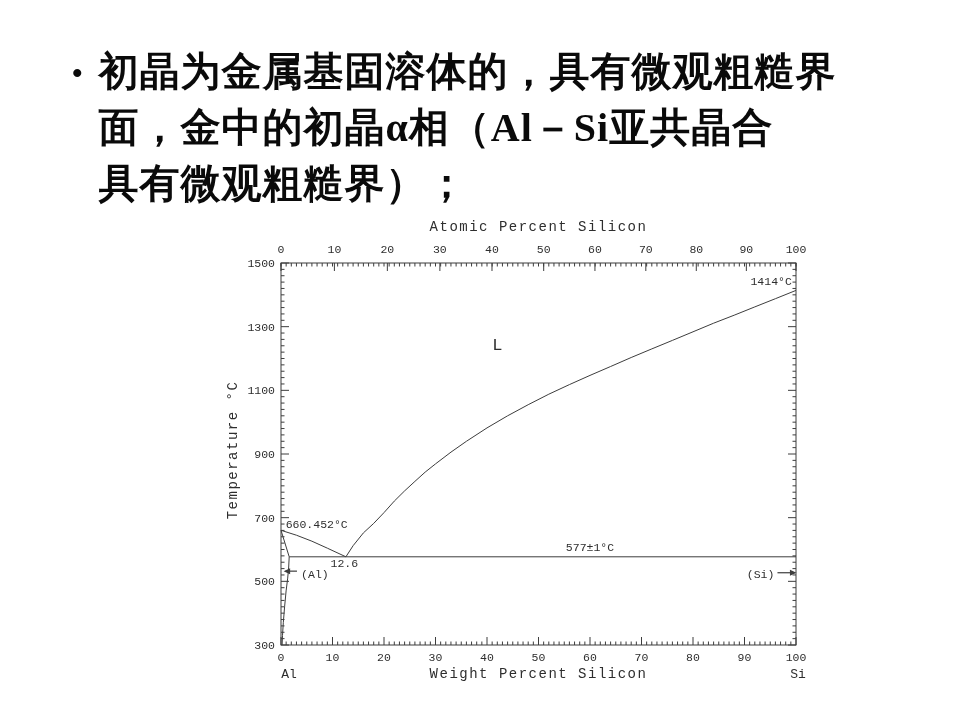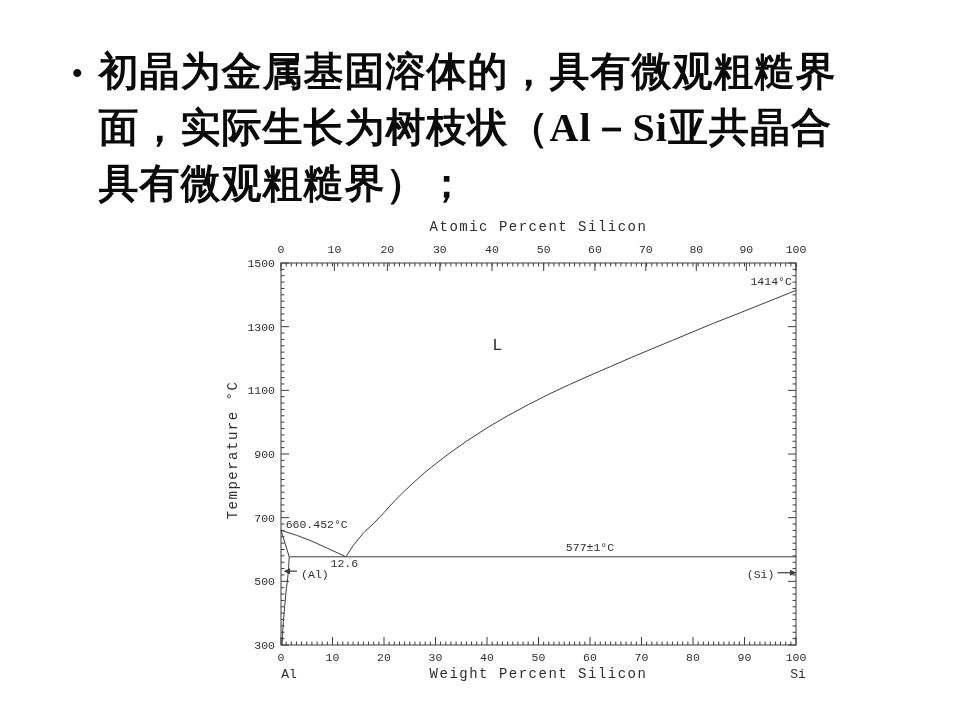--- a/index.html
+++ b/index.html
@@ -15,21 +15,21 @@
 </style>
 </head>
 <body>
 
 <div class="slide">
 
   <div class="bullet-row">
     <span class="bullet-char">•</span>
     <div class="bullet-text">
       <div>初晶为金属基固溶体的，具有微观粗糙界</div>
-      <div>面，实际生长为树枝状（Al－Si亚共晶合</div>
+      <div>面，金中的初晶α相（Al－Si亚共晶合</div>
       <div>具有微观粗糙界）；</div>
     </div>
   </div>
 
   <svg id="diagram" width="960" height="720" viewBox="0 0 960 720">
       <rect x="281" y="263" width="515" height="382" fill="none" stroke="#3d3d3d" stroke-width="1"></rect>
       <g stroke="#3d3d3d" stroke-width="1">
         <line x1="281" y1="645" x2="281" y2="637"></line>
         <line x1="286.15" y1="645" x2="286.15" y2="641.5"></line>
         <line x1="291.3" y1="645" x2="291.3" y2="641.5"></line>

